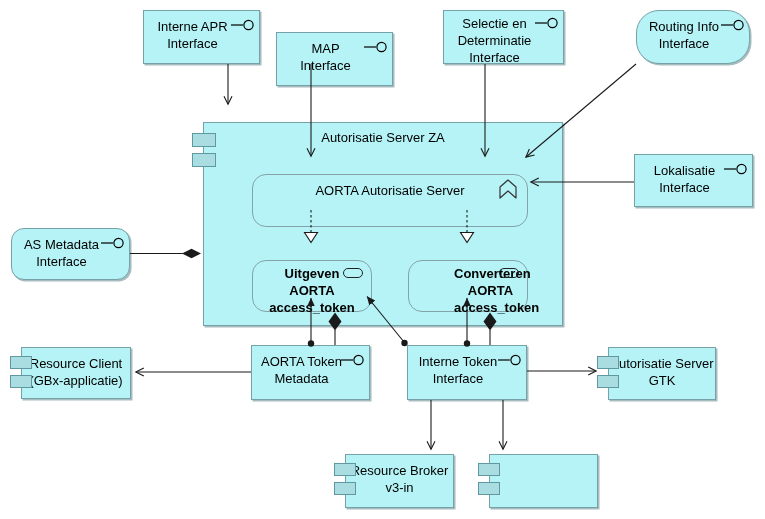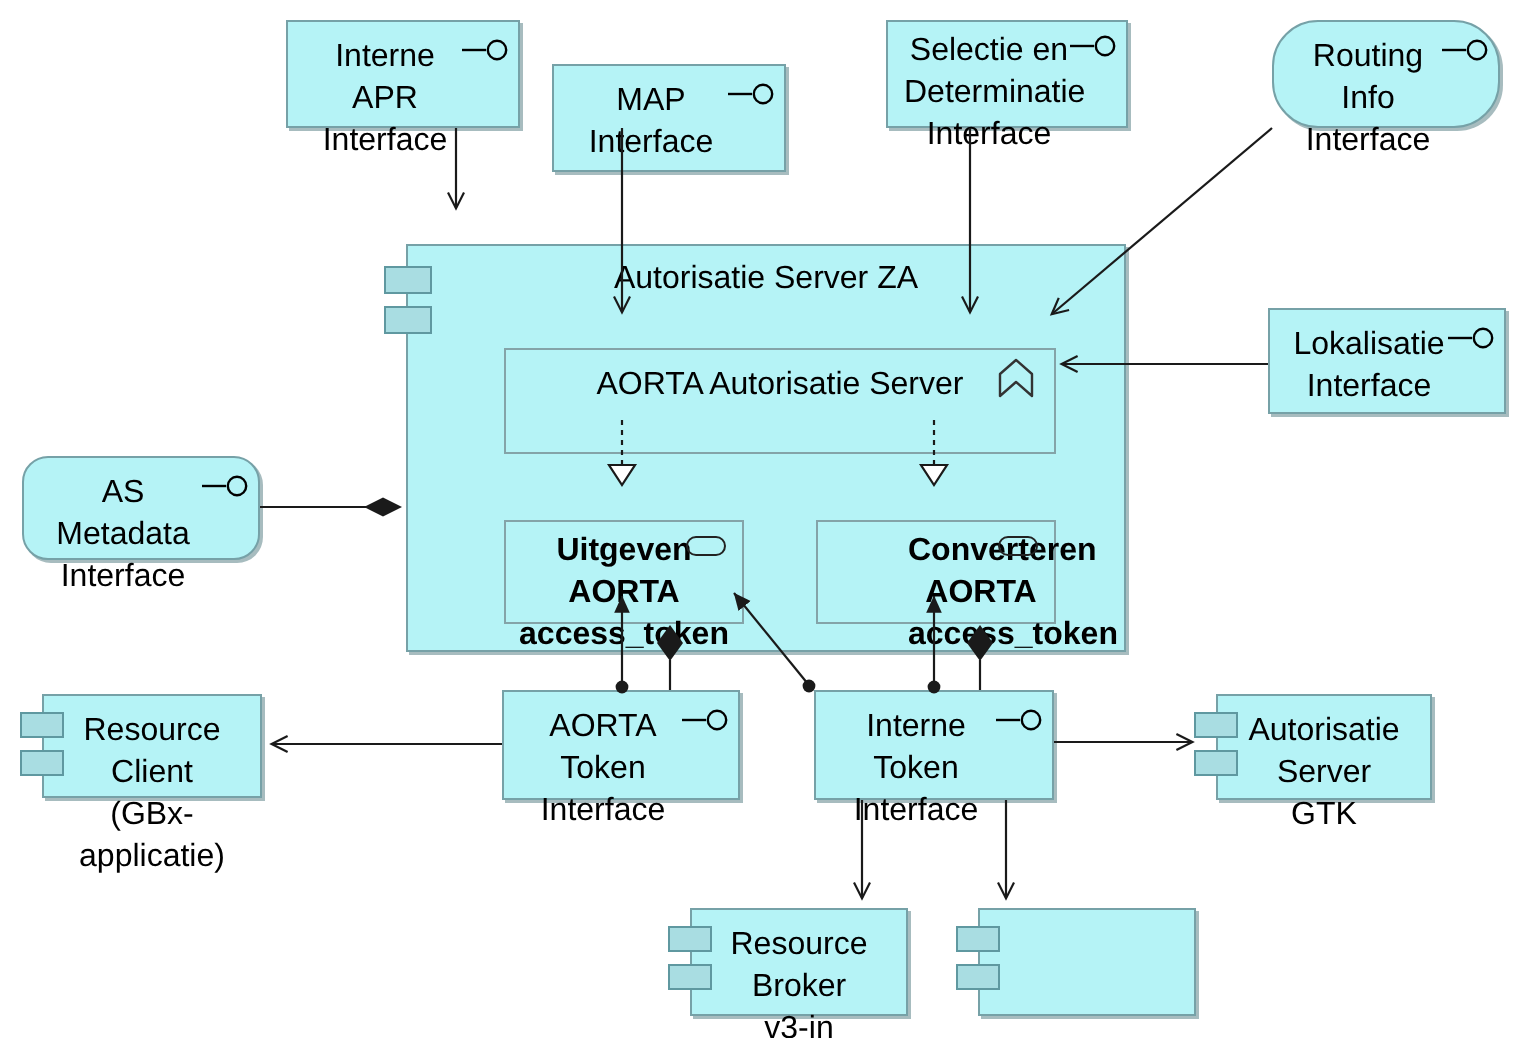--- a/index.html
+++ b/index.html
@@ -1,28 +1,28 @@
 <!DOCTYPE html>
 <html style="--canvas-bg: #ffffff; --node-fill: #b5f3f6; --node-border: #76a1a7; --node-shadow: #a7bcbf; --rounded-border: #84a3a8; --compicon-fill: #a9dde2; --compicon-border: #5f98a0; --wire: #1a1a1a; --text: #000000;"><head>
 <meta charset="utf-8">
 <style>
   html,body{margin:0;padding:0;background:#fff;}
   .canvas{
     position:relative;width:765px;height:519px;background:var(--canvas-bg,#ffffff);
-    font-family:"Liberation Sans", sans-serif;font-size:16px;line-height:1.32;color:var(--text,#000);
+    font-family:"Liberation Sans", sans-serif;font-size:13px;line-height:1.32;color:var(--text,#000);
     overflow:hidden;
   }
   .node{
     position:absolute;background:var(--node-fill,#b5f3f6);
     border:1px solid var(--node-border,#76a1a7);
     box-shadow:1.5px 1.5px 0 0 var(--node-shadow,#a7bcbf);
     box-sizing:border-box;text-align:center;
   }
   .rounded{
-    border-radius:0;box-shadow:none;border-color:var(--rounded-border,#84a3a8);
+    border-radius:14px;box-shadow:none;border-color:var(--rounded-border,#84a3a8);
   }
   .node .lbl{display:block;white-space:pre-line;padding-top:7px;}
   .pad-icon .lbl{padding-left:8px;padding-right:26px;}
   .iface-icon{position:absolute;top:8px;right:4px;width:24px;height:12px;}
   .comp-rect{
     position:absolute;width:22px;height:13px;left:-12px;
     background:var(--compicon-fill,#a9dde2);border:1px solid var(--compicon-border,#5f98a0);
     box-sizing:border-box;
   }
   .comp-rect.r1{top:8px;} .comp-rect.r2{top:27px;}
@@ -117,21 +117,21 @@
     <span class="lbl">Lokalisatie
 Interface</span>
     <svg class="iface-icon" viewBox="0 0 24 12">
         <line x1="0" y1="6" x2="12" y2="6" stroke="#000" stroke-width="1.2"></line>
         <circle cx="17.5" cy="6" r="4.6" fill="none" stroke="#000" stroke-width="1.2"></circle>
       </svg>
   </div>
 
   <div class="node pad-icon" style="left:251px;top:345px;width:119px;height:55px;">
     <span class="lbl">AORTA Token
-Interface</span>
+Metadata</span>
     <svg class="iface-icon" viewBox="0 0 24 12">
         <line x1="0" y1="6" x2="12" y2="6" stroke="#000" stroke-width="1.2"></line>
         <circle cx="17.5" cy="6" r="4.6" fill="none" stroke="#000" stroke-width="1.2"></circle>
       </svg>
   </div>
 
   <div class="node pad-icon" style="left:407px;top:345px;width:120px;height:55px;">
     <span class="lbl">Interne Token
 Interface</span>
     <svg class="iface-icon" viewBox="0 0 24 12">

